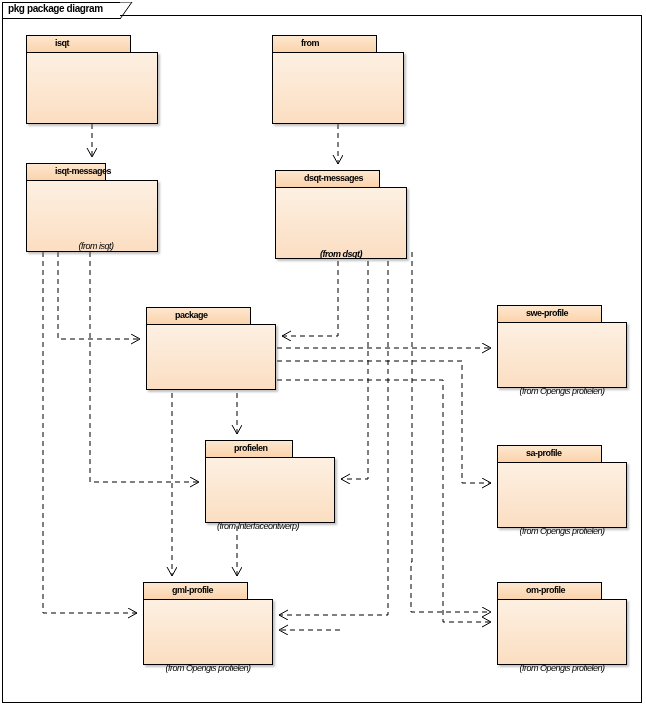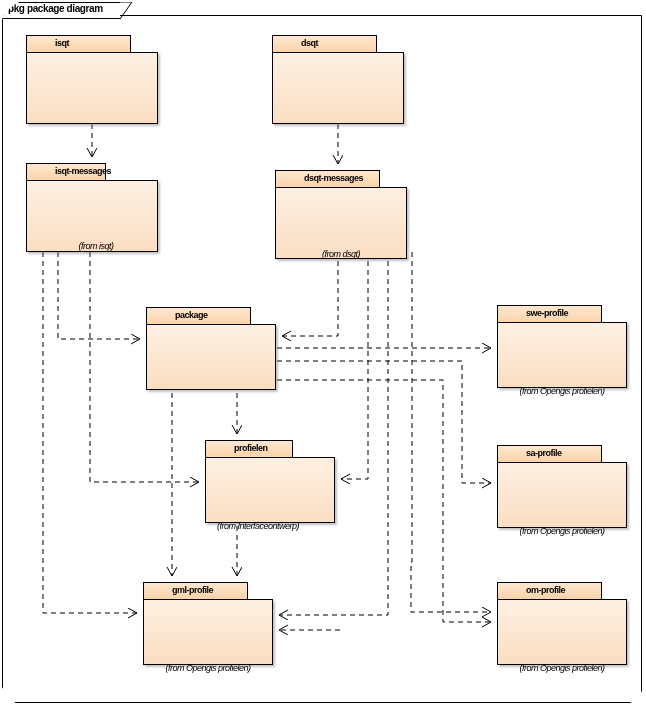--- a/index.html
+++ b/index.html
@@ -9,21 +9,20 @@
   }
   body {
     font-family: "Liberation Sans", sans-serif;
   }
   #canvas {
     position: relative;
     width: 646px;
     height: 707px;
     background: #ffffff;
     overflow: hidden;
-    border-radius: 31px;
   }
   
   #frame {
     position: absolute;
     left: 2px;
     top: 15px;
     width: 640px;
     height: 688px;
     border: 1px solid #000000;
     box-sizing: border-box;
@@ -170,36 +169,36 @@
 
   <div class="pkg" style="left:26px; top:35px;">
     <div class="pkg-body" style="width:132px; height:72px;"></div>
     <div class="pkg-tab" style="width:105px;"></div>
     <div class="pkg-name">isqt</div>
   </div>
 
   <div class="pkg" style="left:272px; top:35px;">
     <div class="pkg-body" style="width:132px; height:72px;"></div>
     <div class="pkg-tab" style="width:105px;"></div>
-    <div class="pkg-name">dsqt</div>
+    <div class="pkg-name">from</div>
   </div>
 
   <div class="pkg" style="left:26px; top:163px;">
     <div class="pkg-body" style="width:132px; height:72px;"></div>
     <div class="pkg-tab" style="width:80px;"></div>
     <div class="pkg-name">isqt-messages</div>
   </div>
   <div class="pkg-from" style="left:26px; top:241px; width:140px;">(from isqt)</div>
 
   <div class="pkg" style="left:275px; top:170px;">
     <div class="pkg-body" style="width:132px; height:72px;"></div>
     <div class="pkg-tab" style="width:105px;"></div>
     <div class="pkg-name">dsqt-messages</div>
   </div>
-  <div class="pkg-from" style="left:275px; top:249px; width:132px;">(from dsqt)</div>
+  <div class="pkg-from" style="left:275px; top:249px; width:132px;font-weight:bold;">(from dsqt)</div>
 
   <div class="pkg" style="left:146px; top:307px;">
     <div class="pkg-body" style="width:130px; height:66px;"></div>
     <div class="pkg-tab" style="width:105px;"></div>
     <div class="pkg-name">package</div>
   </div>
 
   <div class="pkg" style="left:205px; top:440px;">
     <div class="pkg-body" style="width:130px; height:66px;"></div>
     <div class="pkg-tab" style="width:88px;"></div>

